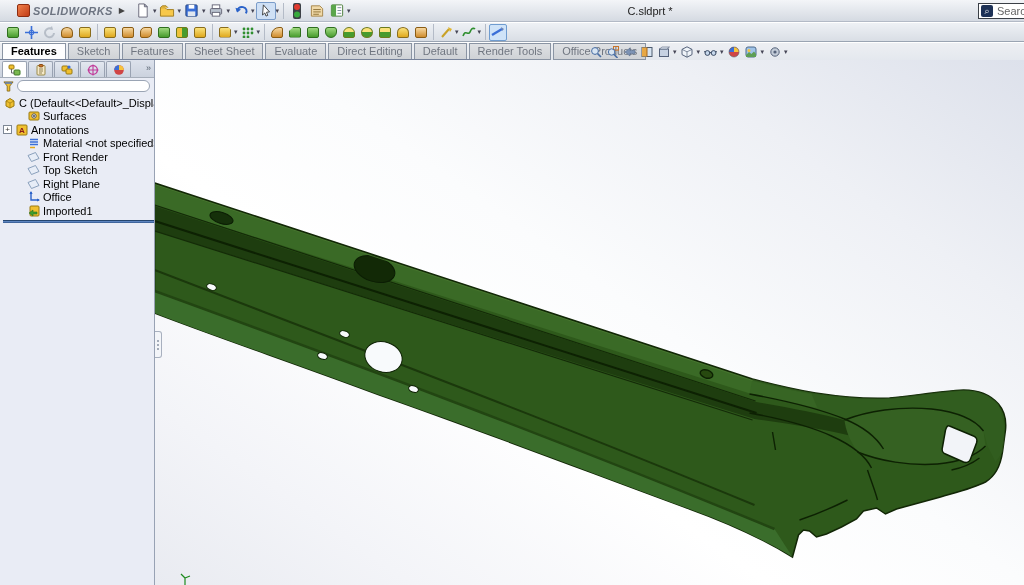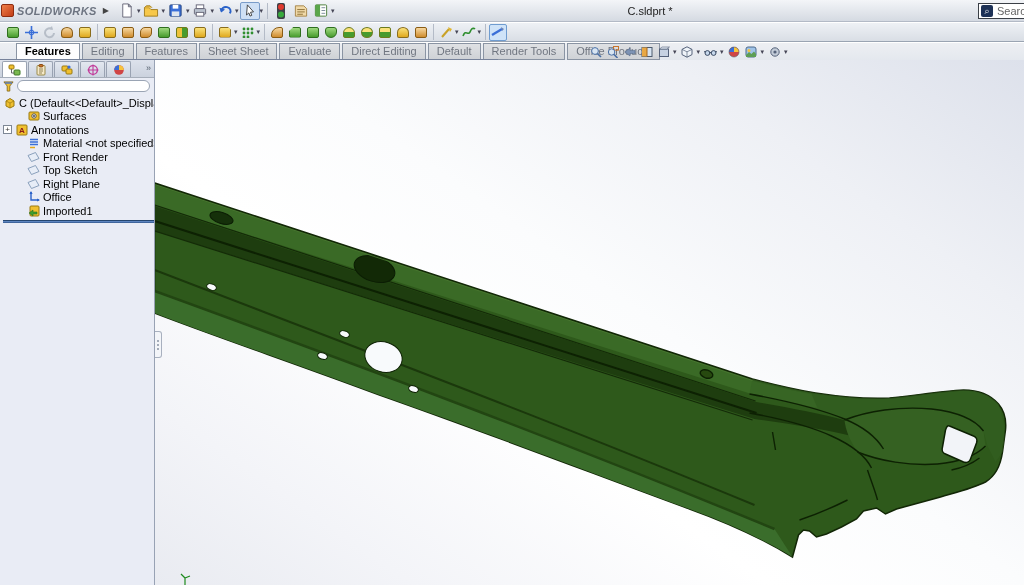--- a/index.html
+++ b/index.html
@@ -2,21 +2,21 @@
 <html><head>
 <meta charset="utf-8">
 <style>
   *{box-sizing:border-box;margin:0;padding:0}
   html,body{width:1024px;height:585px;overflow:hidden}
   body{font-family:"Liberation Sans",sans-serif;font-size:11px;position:relative;background:#fff;color:#222}
 
   
   .row1{position:absolute;top:0;left:0;width:1024px;height:22px;
         background:linear-gradient(#f3f5f8,#d5dae2);border-bottom:1px solid #b3bac6;
-        display:flex;align-items:center;padding-left:1px}
+        display:flex;align-items:center;padding-left:17px}
   .logo{display:flex;align-items:center;gap:3px;margin-right:6px}
   .logo-cube{width:13px;height:13px;border-radius:2px;background:linear-gradient(135deg,#f0804a,#c23d17);border:1px solid #8d2c10}
   .logo-text{font-weight:bold;font-style:italic;color:#6d7481;font-size:11px;letter-spacing:.4px}
   .flyout{color:#444;font-size:8px;margin-right:8px}
   .tbtn{width:20px;height:18px;display:flex;align-items:center;justify-content:center;border-radius:2px}
   .tbtn.pressed{background:#cfe0f5;border:1px solid #7a9cc9}
   .dd{font-size:7px;color:#445;margin:0 1px 0 0}
   .vsep{width:1px;height:16px;background:#b4bbc7;margin:0 3px}
   .title{position:absolute;left:560px;width:180px;top:5px;text-align:center;color:#222}
   .search{position:absolute;right:-34px;top:3px;width:80px;height:16px;border:1px solid #3a3f46;background:#fff;
@@ -33,21 +33,21 @@
   .bk{width:12px;height:11px;border:1px solid #8a6d1c;border-radius:2px;display:block}
   .c1{background:linear-gradient(#fae27a,#dfa81e)}
   .c2{background:linear-gradient(#9fd97f,#479b2d);border-color:#2f6f1e}
   .c3{background:linear-gradient(#fae27a 45%,#479b2d 45%);border-color:#6d7b1c}
   .c4{background:linear-gradient(90deg,#eec23a 50%,#479b2d 50%);border-color:#6d7b1c}
   .c7{background:linear-gradient(#f7d8a0,#cf8c2e);border-color:#8a5c14}
 
   
   .tabband{position:absolute;top:43px;left:0;width:1024px;height:17px;
            background:linear-gradient(#edeff3,#e4e8ee)}
-  .tabs{position:absolute;left:16px;top:0;display:flex}
+  .tabs{position:absolute;left:2px;top:0;display:flex}
   .ctab{padding:1px 8px 2px;border:1px solid #8a94a3;background:linear-gradient(#dfe1e4,#cfd2d6);
         color:#707680;margin-right:2px;white-space:nowrap}
   .ctab.active{background:#fdfdfe;color:#000;font-weight:bold;border-bottom-color:#fdfdfe}
   .tabline{position:absolute;left:0;top:16px;width:498px;border-bottom:1px solid #76829a}
 
   
   .headsup{position:absolute;left:588px;top:2px;display:flex;align-items:center;gap:2px}
   .hub{width:15px;height:14px;display:flex;align-items:center;justify-content:center}
 
   
@@ -281,21 +281,21 @@
     <svg width="14" height="12" viewBox="0 0 14 12">
         <path d="M1 9L11 3" stroke="#3a6fd8" stroke-width="2.4"></path>
         <path d="M10 1l3 2-2 2z" fill="#6a84b8"></path>
       </svg>
   </span>
 </div>
 
 <div class="tabband">
   <div class="tabs">
     <span class="ctab active">Features</span>
-    <span class="ctab">Editing</span>
+    <span class="ctab">Sketch</span>
     <span class="ctab">Features</span>
     <span class="ctab">Sheet Sheet</span>
     <span class="ctab">Evaluate</span>
     <span class="ctab">Direct Editing</span>
     <span class="ctab">Default</span>
     <span class="ctab">Render Tools</span>
     <span class="ctab">Office Products</span>
   </div>
   <div class="tabline"></div>
 

